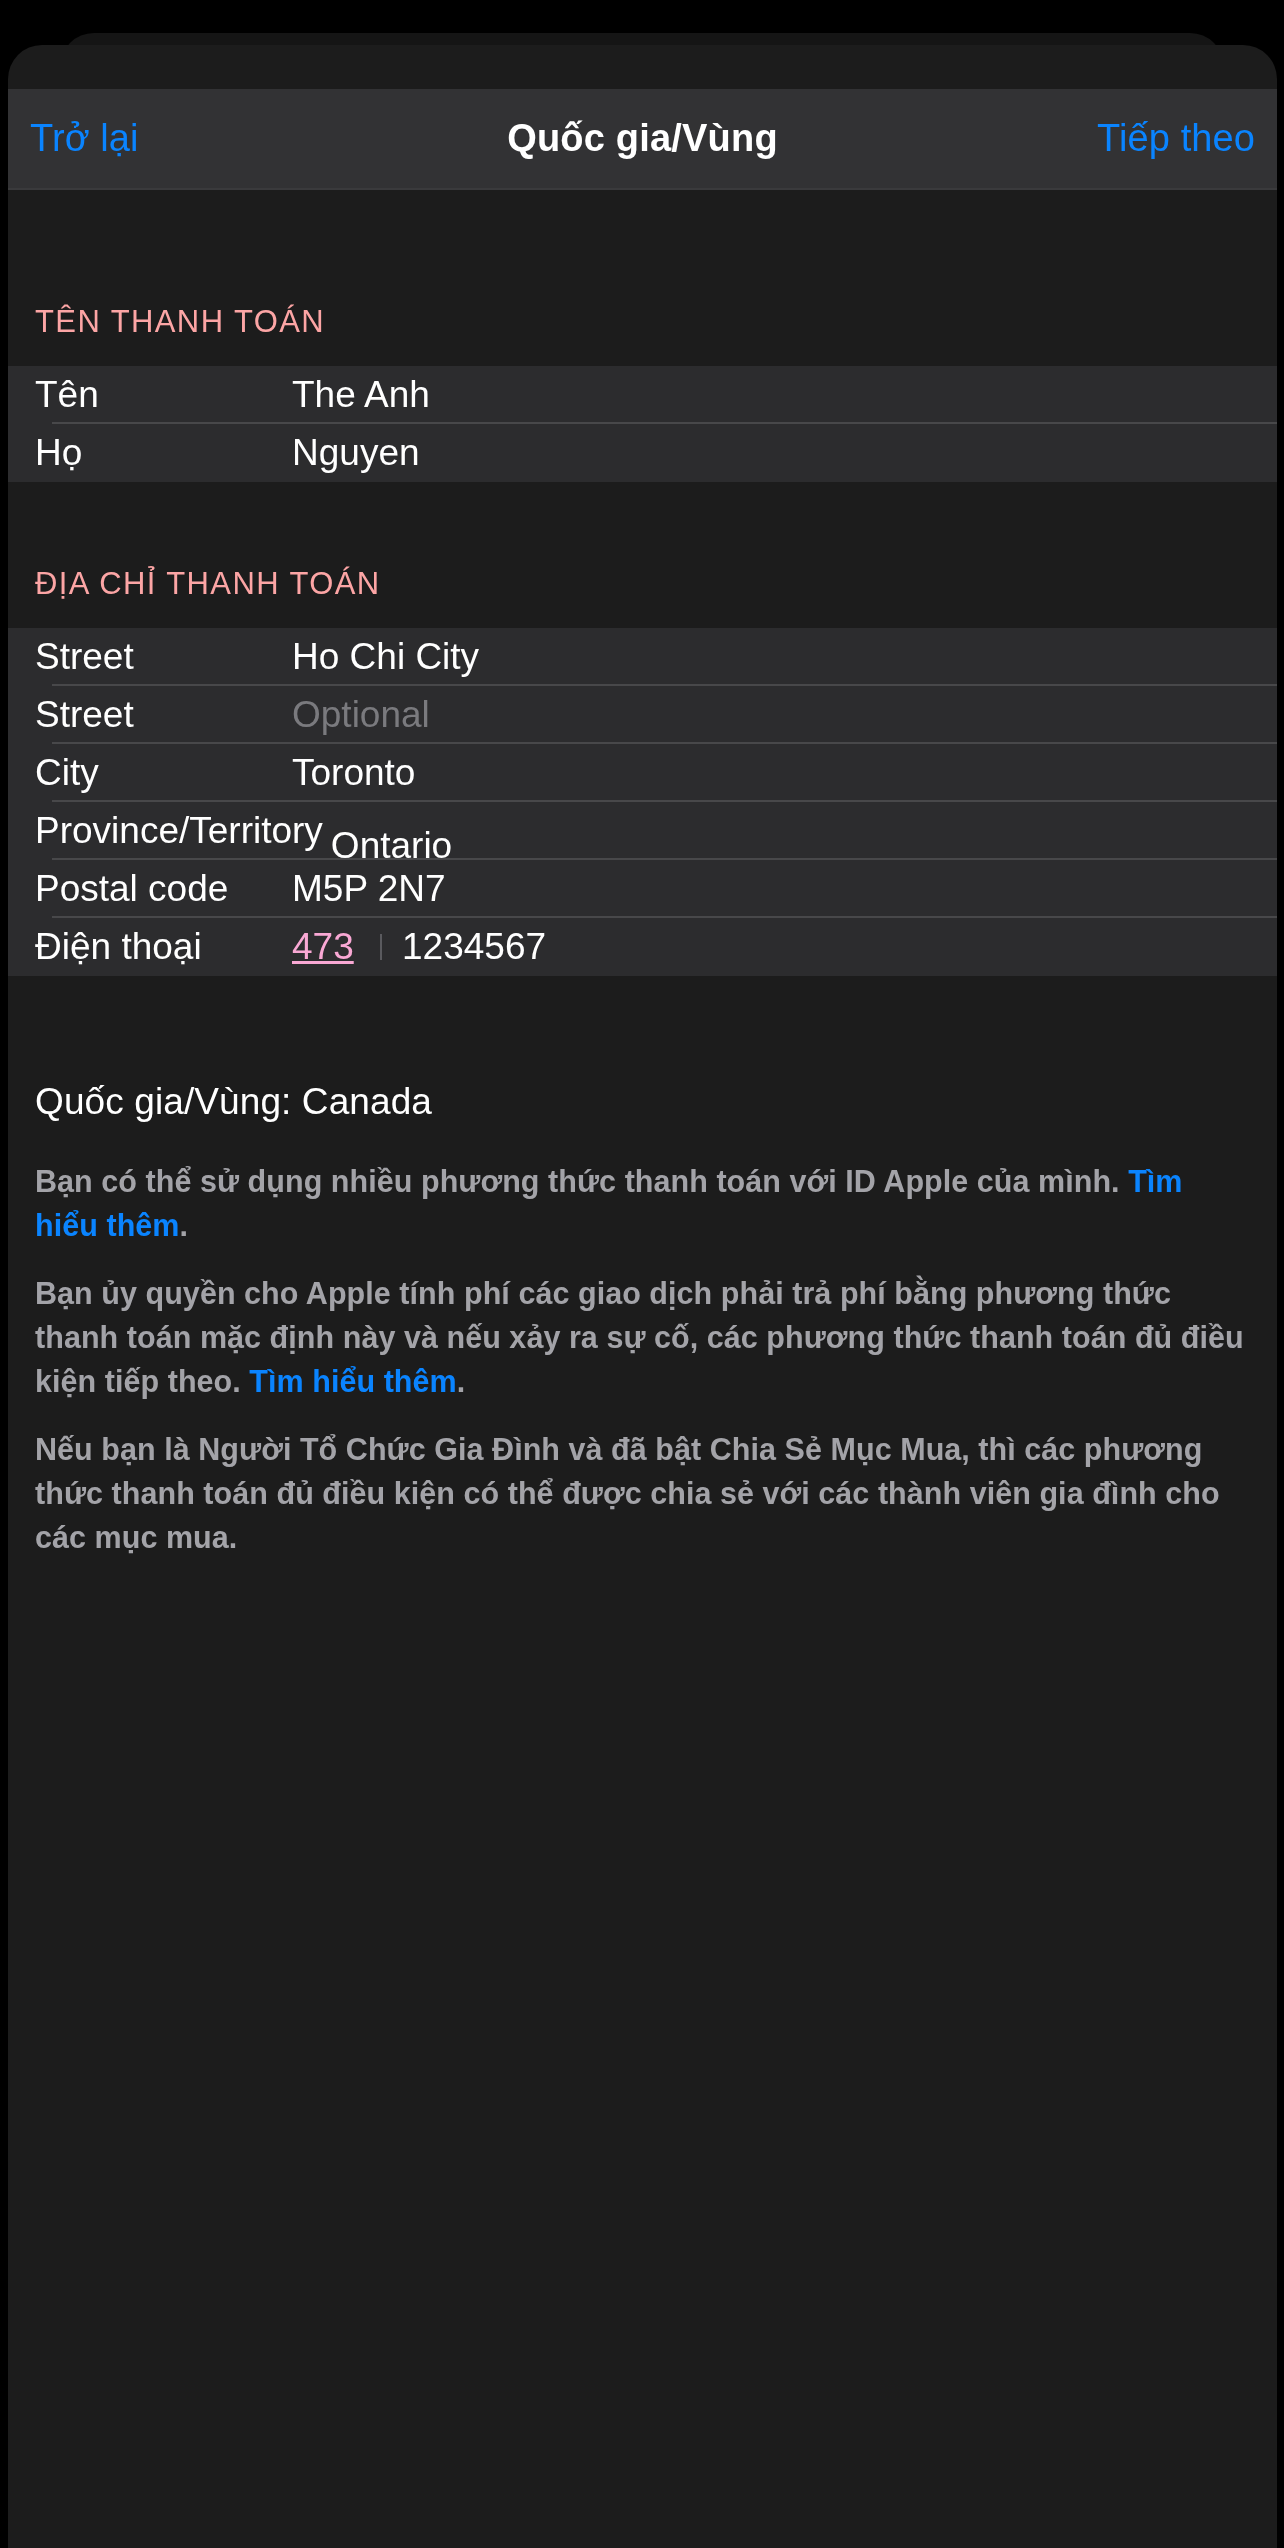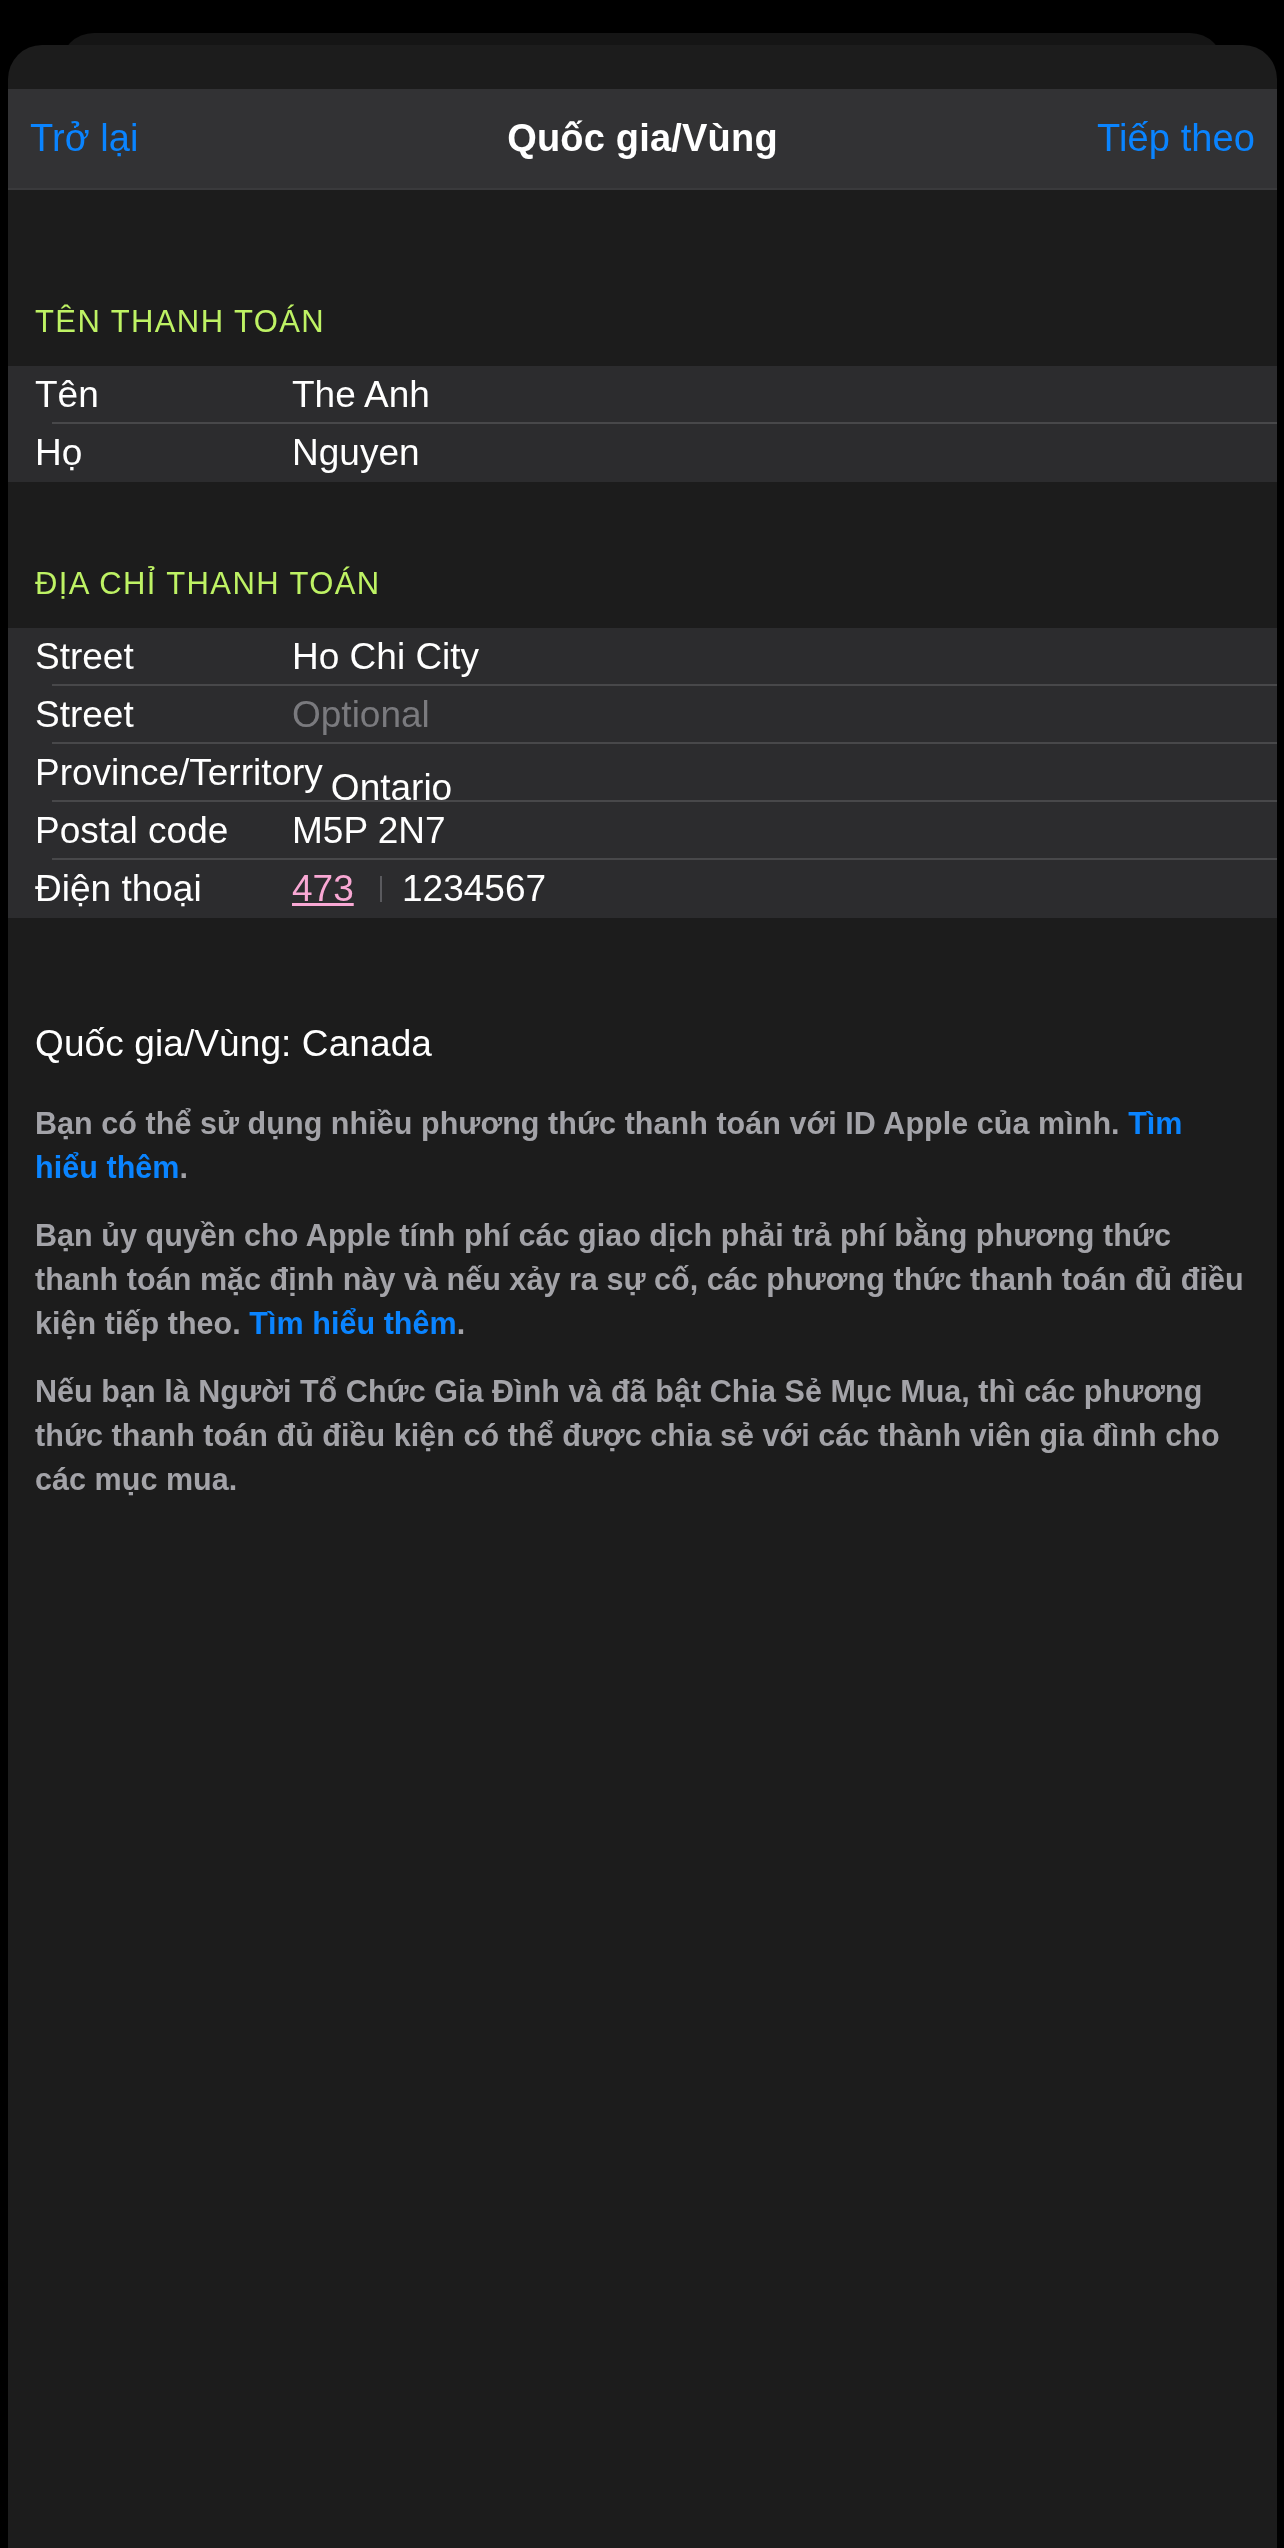--- a/index.html
+++ b/index.html
@@ -76,21 +76,21 @@
   }
 
   
   #content {
     background: #1c1c1c;
   }
 
   
   .section-header {
     font-size: 31px;
-    color: #bef264;
+    color: #fca5a5;
     letter-spacing: 1.4px;
     padding-left: 27px;
     display: flex;
     align-items: flex-end;
     box-sizing: border-box;
   }
   #section-header-name   { height: 176px; padding-bottom: 26px; }
   #section-header-addr   { height: 146px; padding-bottom: 26px; }
 
   
@@ -228,20 +228,25 @@
         <span class="val-col">Ho Chi City</span>
         <span class="sep"></span>
       </div>
 
       <div class="row">
         <span class="row-label">Street</span>
         <span class="val-col placeholder">Optional</span>
         <span class="sep"></span>
       </div>
 
+      <div class="row">
+        <span class="row-label">City</span>
+        <span class="val-col">Toronto</span>
+        <span class="sep"></span>
+      </div>
 
       <div class="row">
         <span class="row-label">Province/Territory</span>
         <span class="row-value">Ontario</span>
         <span class="sep"></span>
       </div>
 
       <div class="row">
         <span class="row-label">Postal code</span>
         <span class="val-col">M5P 2N7</span>

